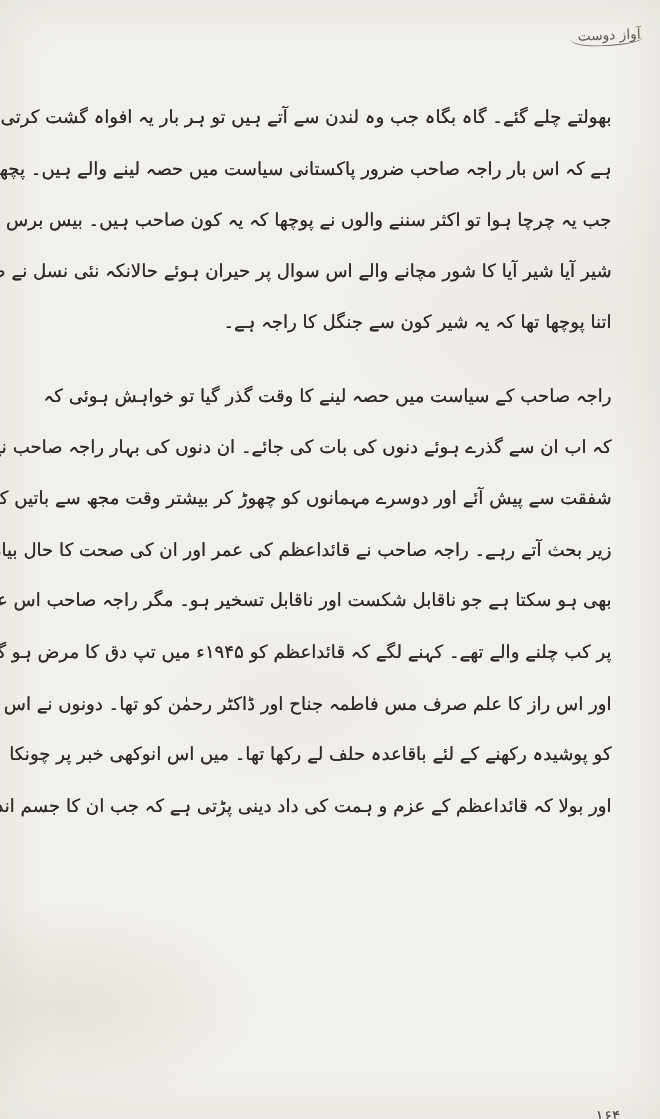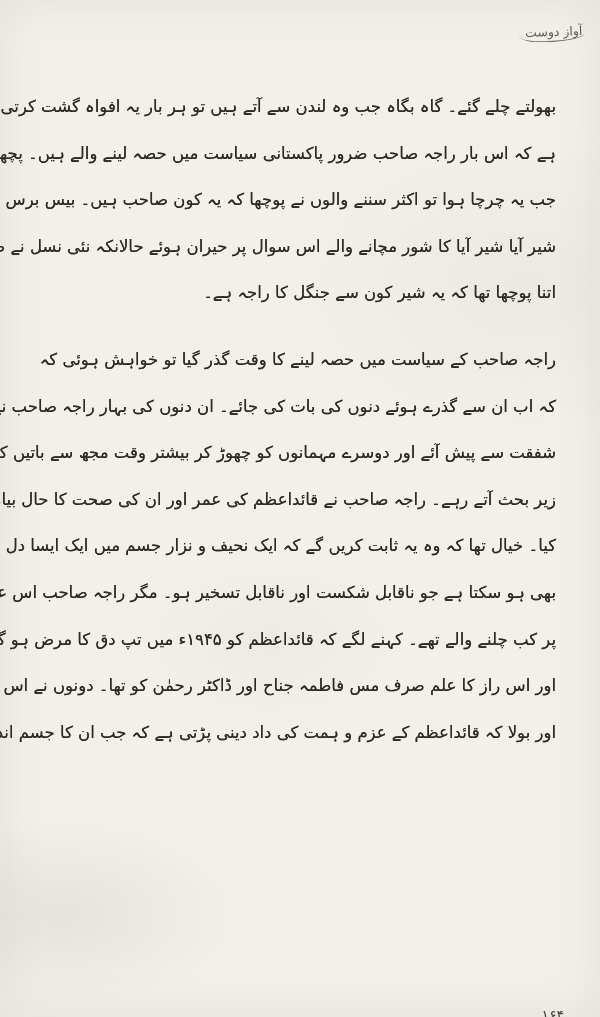--- a/index.html
+++ b/index.html
@@ -65,23 +65,23 @@
         <div class="line">ہے کہ اس بار راجہ صاحب ضرور پاکستانی سیاست میں حصہ لینے والے ہیں۔ پچھلی مرتبہ</div>
         <div class="line">جب یہ چرچا ہوا تو اکثر سننے والوں نے پوچھا کہ یہ کون صاحب ہیں۔ بیس برس تک</div>
         <div class="line">شیر آیا شیر آیا کا شور مچانے والے اس سوال پر حیران ہوئے حالانکہ نئی نسل نے صرف</div>
         <div class="line line-end">اتنا پوچھا تھا کہ یہ شیر کون سے جنگل کا راجہ ہے۔</div>
       </div>
       <div class="para">
         <div class="line line-first-indent">راجہ صاحب کے سیاست میں حصہ لینے کا وقت گذر گیا تو خواہش ہوئی کہ</div>
         <div class="line">کہ اب ان سے گذرے ہوئے دنوں کی بات کی جائے۔ ان دنوں کی بہار راجہ صاحب نے</div>
         <div class="line">شفقت سے پیش آئے اور دوسرے مہمانوں کو چھوڑ کر بیشتر وقت مجھ سے باتیں کرتے</div>
         <div class="line">زیر بحث آتے رہے۔ راجہ صاحب نے قائداعظم کی عمر اور ان کی صحت کا حال بیان</div>
-        <div class="line">کیا۔ خیال تھا کہ وہ یہ ثابت کریں گے کہ ایک نحیف و نزار جسم میں ایک ایسا دل</div>
         <div class="line">بھی ہو سکتا ہے جو ناقابل شکست اور ناقابل تسخیر ہو۔ مگر راجہ صاحب اس عام راہ</div>
         <div class="line">پر کب چلنے والے تھے۔ کہنے لگے کہ قائداعظم کو ۱۹۴۵ء میں تپ دق کا مرض ہو گیا تھا</div>
         <div class="line">اور اس راز کا علم صرف مس فاطمہ جناح اور ڈاکٹر رحمٰن کو تھا۔ دونوں نے اس بات</div>
+        <div class="line">کو پوشیدہ رکھنے کے لئے باقاعدہ حلف لے رکھا تھا۔ میں اس انوکھی خبر پر چونکا</div>
         <div class="line">اور بولا کہ قائداعظم کے عزم و ہمت کی داد دینی پڑتی ہے کہ جب ان کا جسم اندر سے</div>
       </div>
     </div>
 
   <div class="page-number">۱۶۴</div>
 
 </div>
 
 </body></html>

